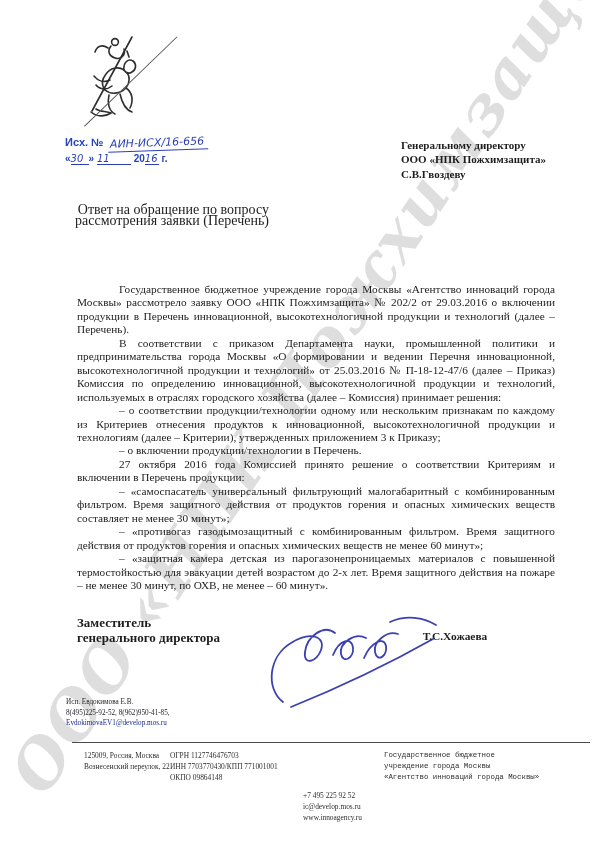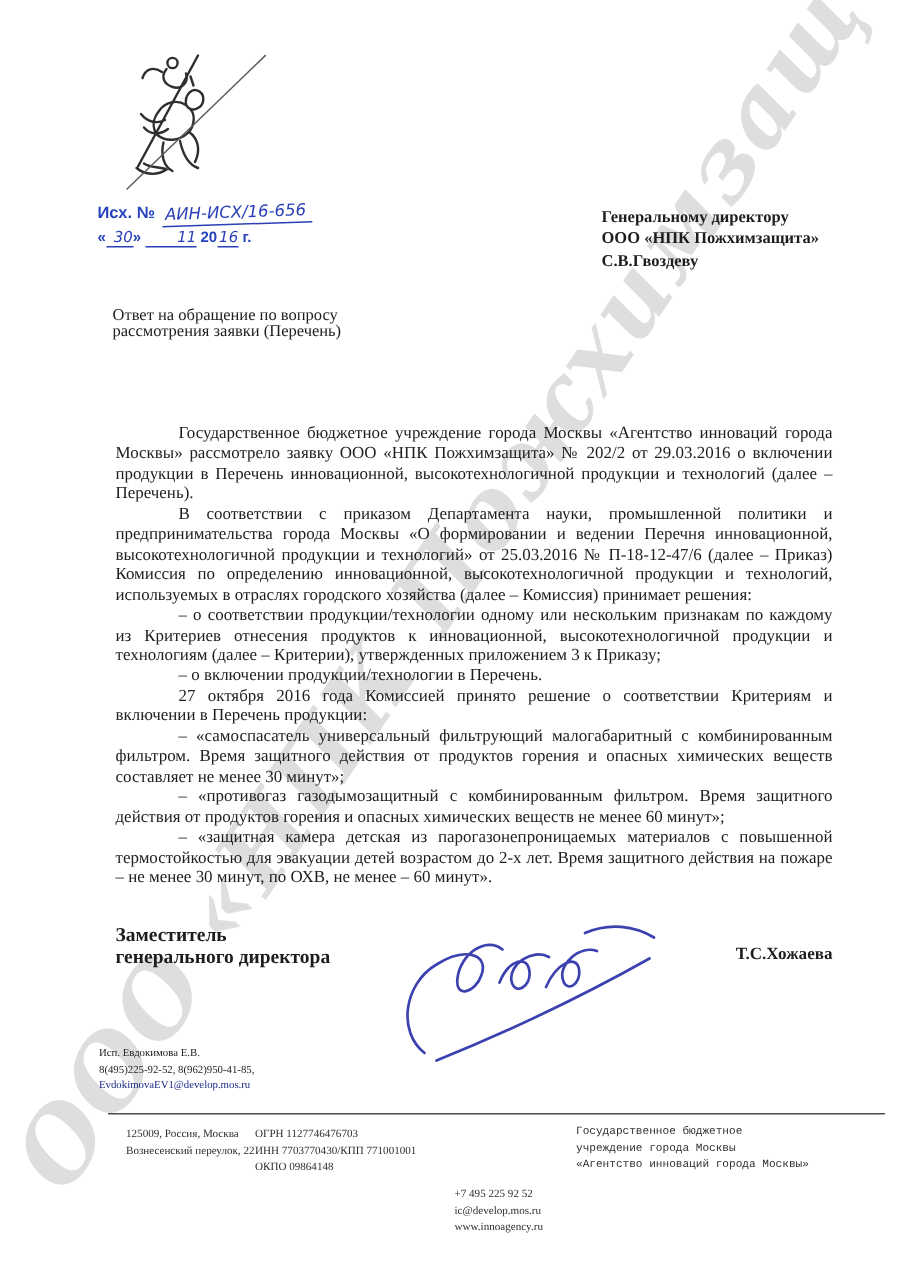--- a/index.html
+++ b/index.html
@@ -21,36 +21,36 @@
              font-size:9px;line-height:11.6px;letter-spacing:0.6px;color:#3c3c3c;}
   .logo-text .last{font-weight:bold;}
   
   .stamp{position:absolute;left:65px;top:132px;color:#2443bd;font-family:"Liberation Sans",sans-serif;}
   .stamp-line1{position:absolute;left:0;top:0;white-space:nowrap;}
   .stamp-label{font-weight:bold;font-size:11px;}
   .hand{font-family:"DejaVu Sans",sans-serif;font-style:italic;color:#2b3fb6;}
   .stamp-number{display:inline-block;font-size:11px;transform:rotate(-2deg);
                 border-bottom:1px solid #2b3fb6;padding:0 4px 1px 2px;}
   .stamp-line2{position:absolute;left:0;top:21px;white-space:nowrap;font-size:10px;font-weight:bold;}
-  .u{display:inline-block;border-bottom:1px solid #2b3fb6;text-align:right;font-style:italic;}
+  .u{display:inline-block;border-bottom:1px solid #2b3fb6;text-align:left;font-style:italic;}
   .u-day{width:18px;} .u-month{width:34px;} .u-year{width:14px;}
   .hand-sm{font-size:10px;font-weight:normal;}
   
   .recipient{position:absolute;left:401px;top:138px;font-weight:bold;font-size:11px;line-height:14.4px;}
   
-  .subject{position:absolute;left:75px;top:205px;font-size:11px;line-height:10.8px;}
+  .subject{position:absolute;left:75px;top:205px;font-size:14px;line-height:10.8px;text-align:right;}
   
   .salutation{position:absolute;left:77px;top:257px;width:478px;text-align:center;
               font-weight:bold;font-size:11.6px;}
   
   .body-text{position:absolute;left:77px;top:283px;width:478px;font-size:11.3px;line-height:13.45px;}
   .body-text p{margin:0;text-indent:42px;text-align:justify;}
   
   .sig-title{position:absolute;left:77px;top:615px;font-weight:bold;font-size:13px;line-height:15px;}
-  .sig-name{position:absolute;left:355px;top:630px;width:200px;text-align:right;
+  .sig-name{position:absolute;left:355px;top:630px;width:200px;text-align:center;
             font-weight:bold;font-size:11.4px;}
   .sig-scrawl{position:absolute;left:263px;top:606px;width:182px;height:112px;}
   .sig-scrawl path{fill:none;stroke:#3c41b0;stroke-width:1.8;stroke-linecap:round;}
   
   .executor{position:absolute;left:66px;top:697px;font-size:7.2px;line-height:10.6px;color:#24252b;}
   .executor .mail{color:#1a2a8a;}
   
   .footer-rule{position:absolute;left:72px;top:742px;width:518px;height:0;border-top:1px solid #4a4a4a;}
   .footer{position:absolute;left:0;top:750px;width:600px;font-size:7.4px;line-height:11px;color:#2e2e2e;}
   .fcol{position:absolute;top:0;}

